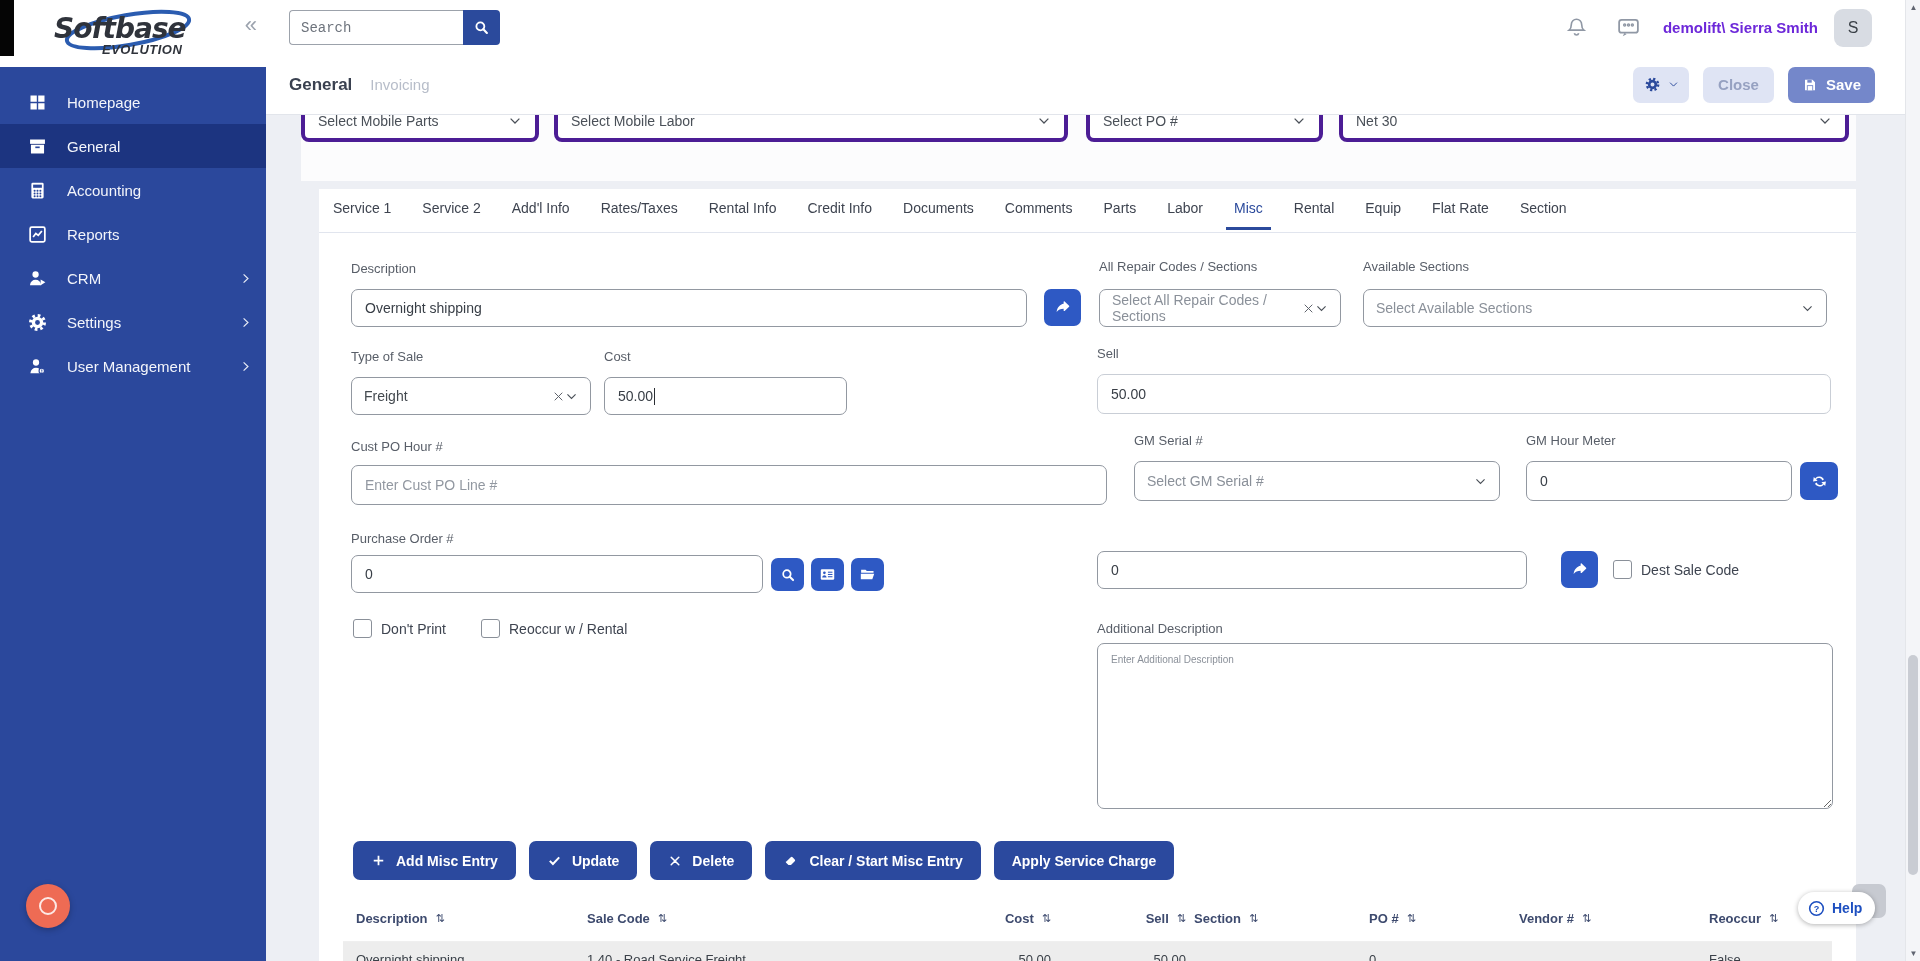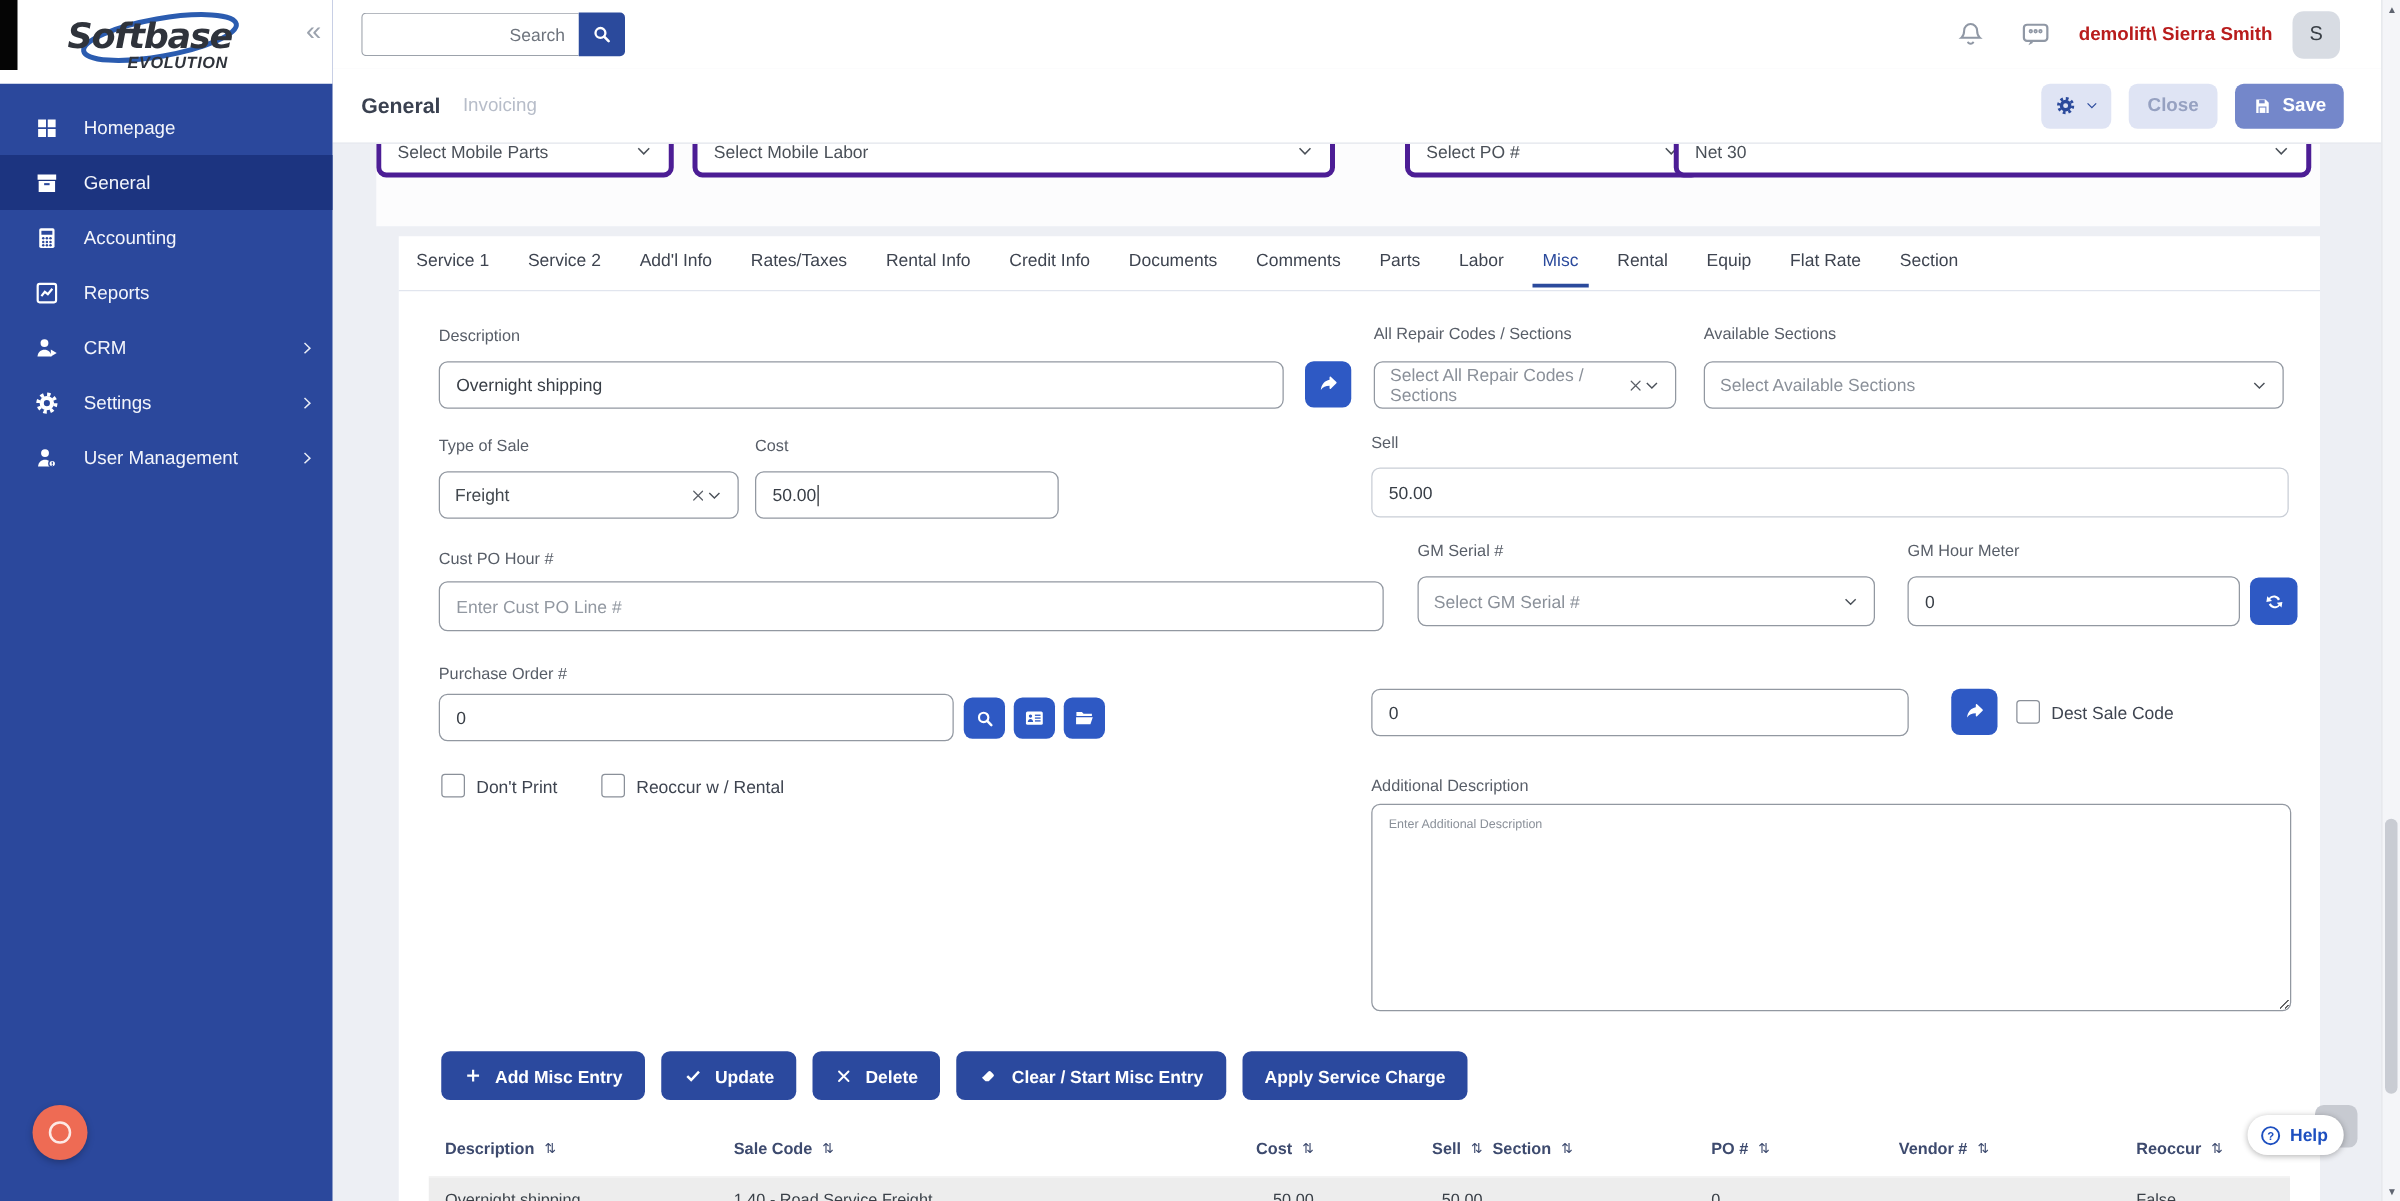--- a/index.html
+++ b/index.html
@@ -20,28 +20,28 @@
   .nav-item{height:44px;display:flex;align-items:center;padding:0 14px 0 27px;color:#F3F5FB;font-size:15px;cursor:pointer;}
   .nav-item.active{background:#1C3480;}
   .nav-item .nicon{width:21px;height:21px;margin-right:19px;color:#fff;flex:none;}
   .nav-item .nlabel{flex:1;}
   .nav-item .nchev{width:13px;height:13px;color:#E8ECF6;flex:none;}
 
   
   .topbar{position:absolute;left:266px;top:0;width:1639px;height:55px;background:#fff;display:flex;align-items:center;z-index:2;}
   .search-wrap{display:flex;margin-left:23px;}
   .search-input{width:174px;height:35px;border:1px solid #9CA2AB;border-right:none;border-radius:4px 0 0 4px;
-    padding:0 11px;font-size:14px;color:#3B414A;font-family:Liberation Sans, sans-serif;outline:none;box-sizing:border-box;background:#fff;text-align:right;}
+    padding:0 11px;font-size:14px;color:#3B414A;font-family:Liberation Mono, monospace;outline:none;box-sizing:border-box;background:#fff;}
   .search-input::placeholder{color:#6E747D;}
   .search-btn{width:37px;height:35px;background:#2B4A9C;border:none;border-radius:0 4px 4px 0;display:flex;align-items:center;justify-content:center;color:#fff;cursor:pointer;}
   .topbar-right{margin-left:auto;display:flex;align-items:center;padding-right:33px;}
   .tb-icon{color:#9098A5;cursor:pointer;}
   .tb-bell{margin-right:28px;}
   .tb-chat{margin-right:22px;}
-  .user-name{font-size:15px;font-weight:bold;color:#b91c1c;margin-right:16px;}
+  .user-name{font-size:15px;font-weight:bold;color:#6d28d9;margin-right:16px;}
   .avatar{width:38px;height:38px;border-radius:9px;background:#D8DCE3;display:flex;align-items:center;justify-content:center;font-size:16px;color:#3A4047;cursor:pointer;}
 
   
   .pagebar{position:absolute;left:266px;top:55px;width:1639px;height:60px;background:#fff;border-bottom:1px solid #E2E5EB;display:flex;align-items:center;box-sizing:border-box;z-index:2;}
   .pb-tab{margin-left:23px;font-size:17px;color:#B7BDC9;cursor:pointer;}
   .pb-tab.active{color:#3A4150;font-weight:bold;}
   .pb-tab + .pb-tab{margin-left:18px;font-size:15px;}
   .pb-right{margin-left:auto;display:flex;align-items:center;gap:14px;padding-right:30px;}
   .gear-btn{width:56px;height:36px;border:none;border-radius:7px;background:#DFE4F4;display:flex;align-items:center;justify-content:center;gap:7px;color:#2B4A9C;cursor:pointer;}
   .close-btn{height:36px;padding:0 15px;border:none;border-radius:7px;background:#DFE4F4;color:#96A1C1;font-size:15px;font-weight:bold;font-family:inherit;cursor:pointer;}
@@ -354,21 +354,21 @@
         <svg class="ic chev" width="14" height="14">
             <use href="#i-chevd"></use>
           </svg>
       </div>
       <div class="hsel" style="left:253px;width:514px;">
         <span class="hval">Select Mobile Labor</span>
         <svg class="ic chev" width="14" height="14">
             <use href="#i-chevd"></use>
           </svg>
       </div>
-      <div class="hsel" style="left:823px;width:237px;">
+      <div class="hsel" style="left:785px;width:237px;">
         <span class="hval">Select PO #</span>
         <svg class="ic chev" width="14" height="14">
             <use href="#i-chevd"></use>
           </svg>
       </div>
       <div class="hsel" style="left:1038px;width:510px;">
         <span class="hval">Net 30</span>
         <svg class="ic chev" width="14" height="14">
             <use href="#i-chevd"></use>
           </svg>

